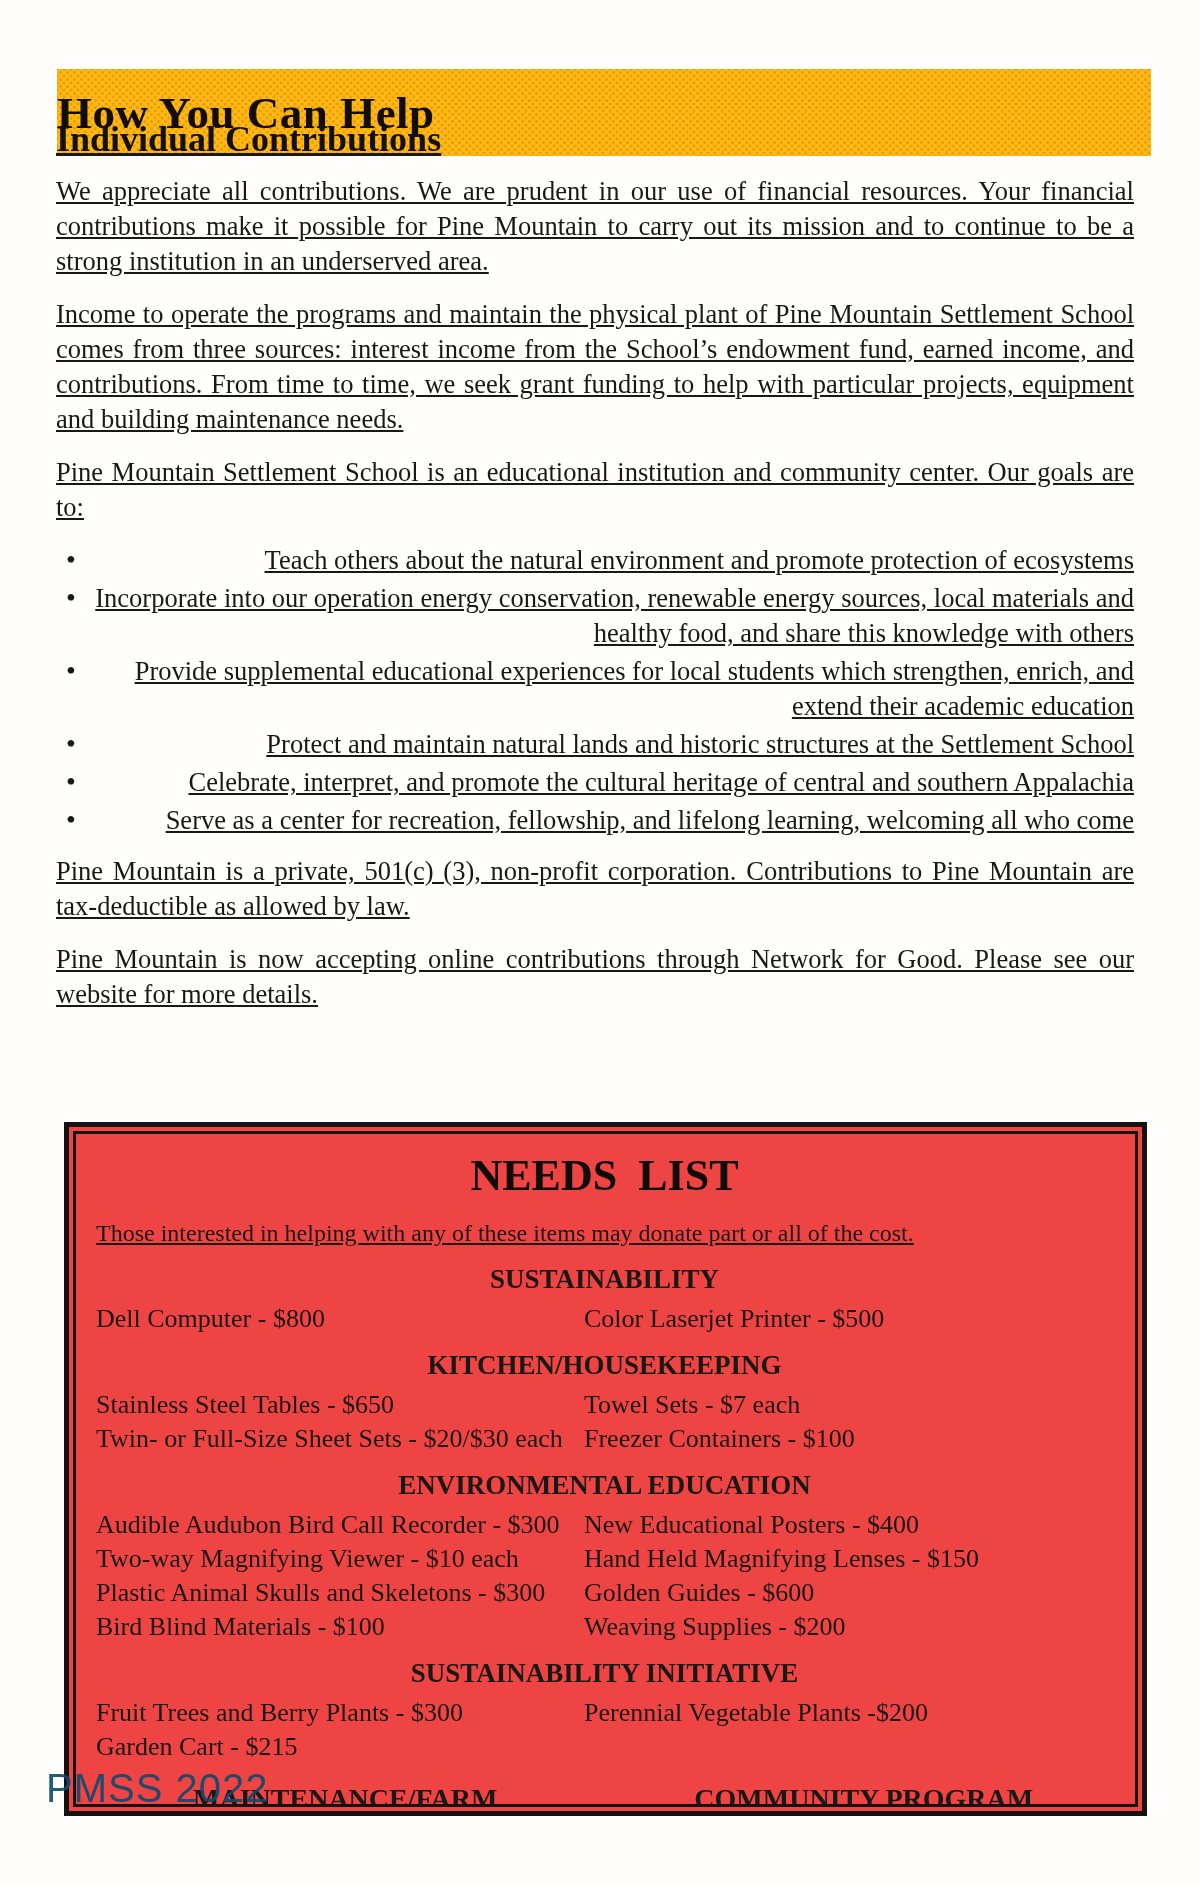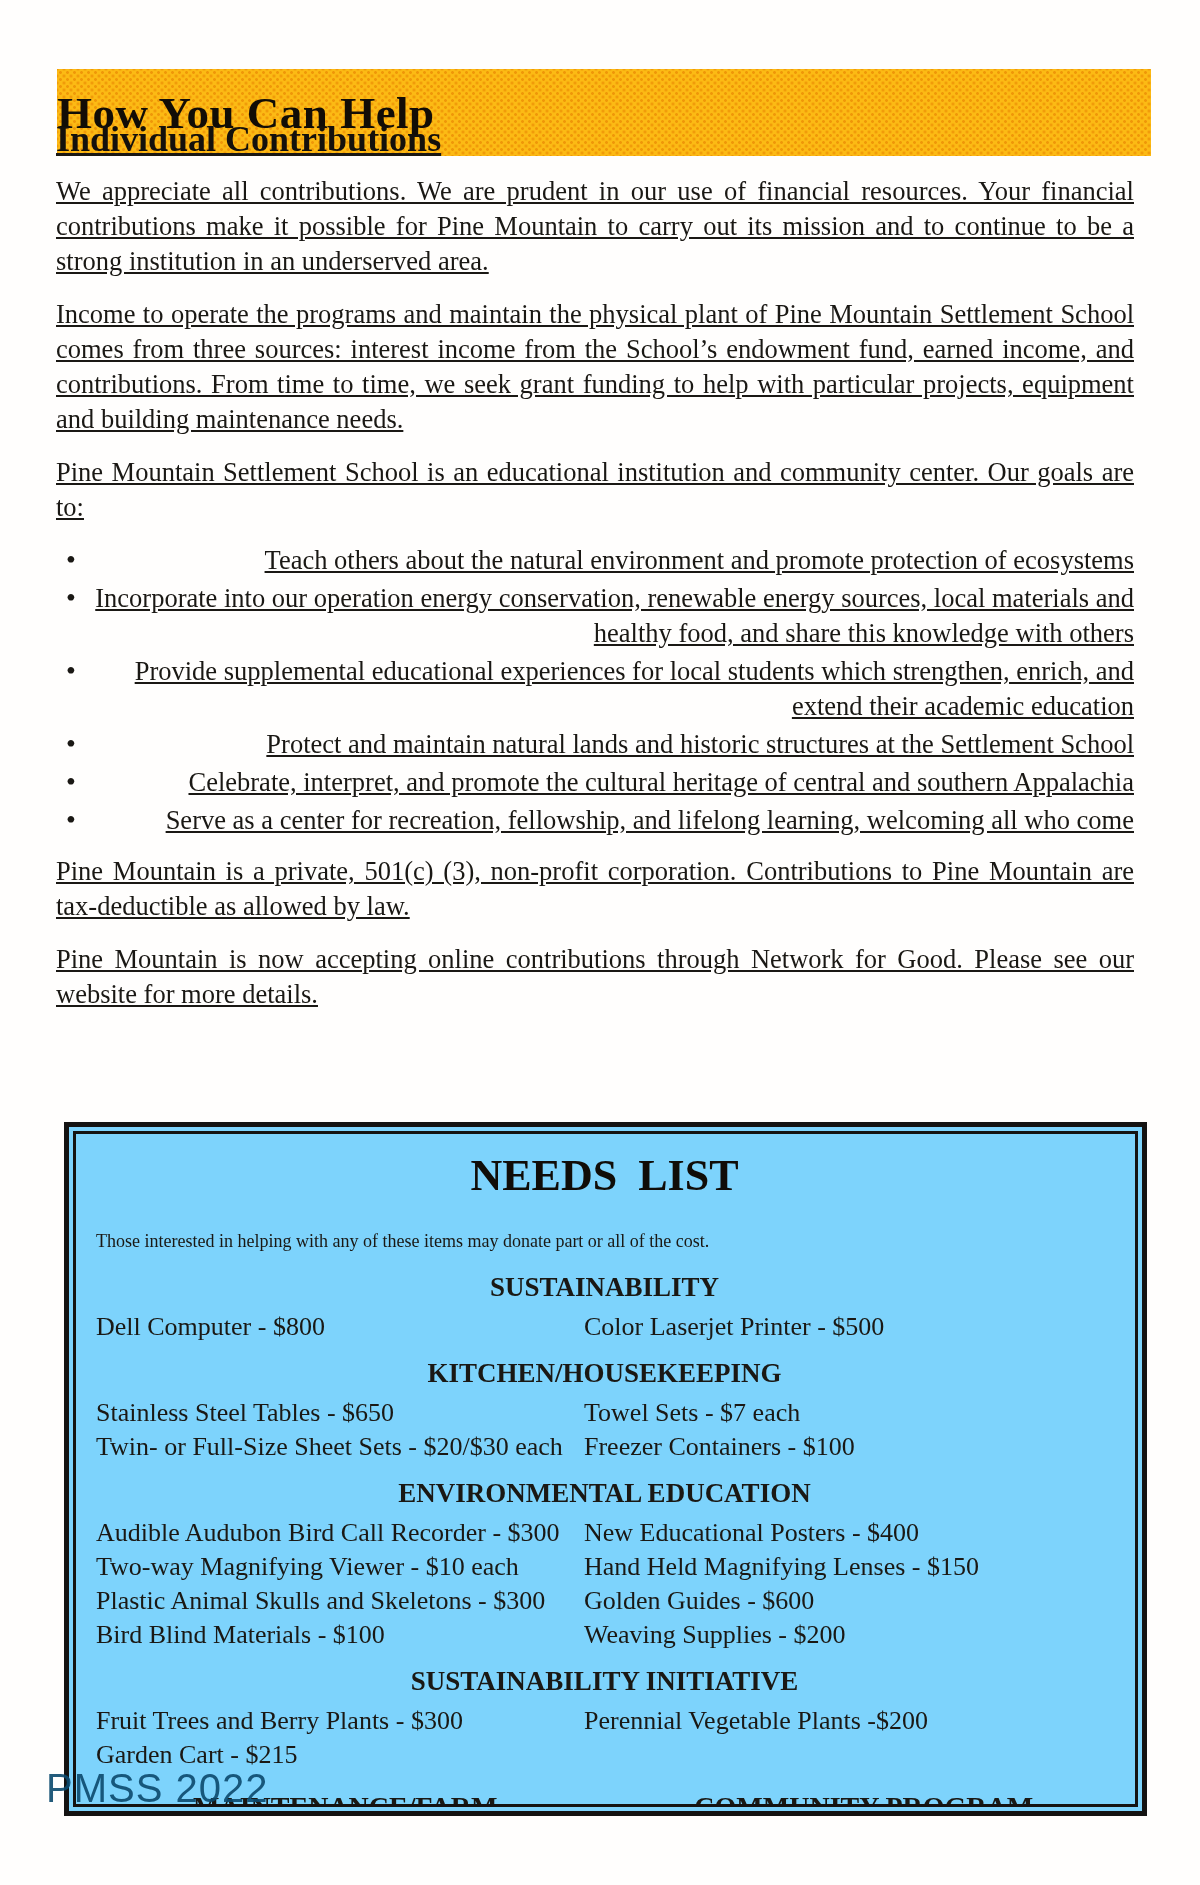--- a/index.html
+++ b/index.html
@@ -46,33 +46,33 @@
     text-align:right;
   }
   .goals li::before{
     content:"\2022";
     position:absolute;left:-26px;top:-1px;font-size:28px;
   }
   
   .needs-outer{
     position:absolute;left:64px;top:1122px;width:1083px;height:694px;
     box-sizing:border-box;border:5px solid #141312;padding:4px;
-    background:#7dd3fc;
+    background:#ef4444;
   }
   .needs-inner{
     box-sizing:border-box;width:100%;height:100%;
     border:3px solid #141312;
     padding:8px 22px 6px 20px;overflow:hidden;
   }
   .needs-title{
     text-align:center;font-size:44px;font-weight:bold;margin-top:8px;
     word-spacing:10px;color:#100d08;
   }
   .needs-intro{
-    margin-top:24px;font-size:18px;line-height:33px;
+    margin-top:16px;font-size:24px;line-height:33px;text-decoration:underline;
   }
   .ns-head{
     text-align:center;font-weight:bold;font-size:27px;line-height:32px;margin-top:13px;
   }
   .ns-grid{
     display:grid;grid-template-columns:478px 1fr;column-gap:10px;margin-top:7px;
   }
   .ni{
     font-size:26px;line-height:34px;white-space:nowrap;
   }

